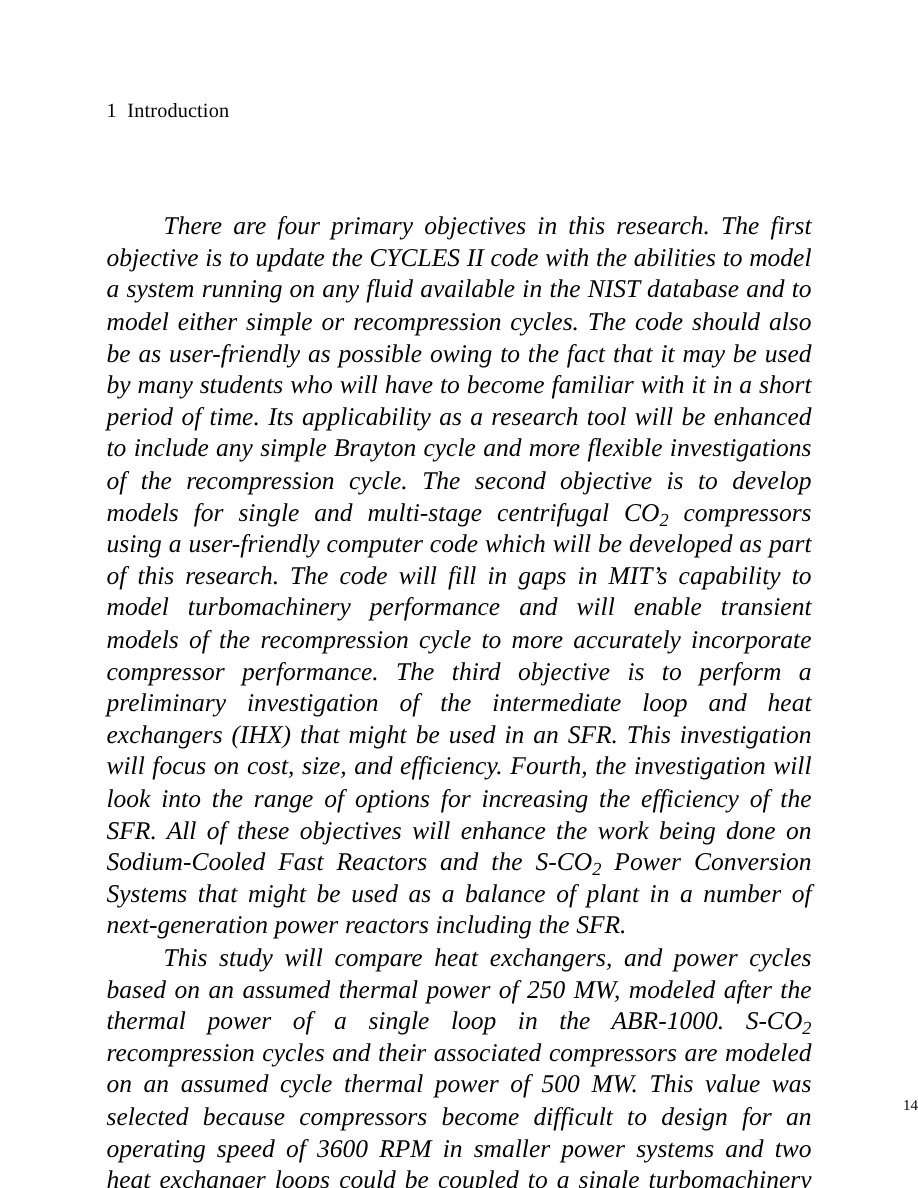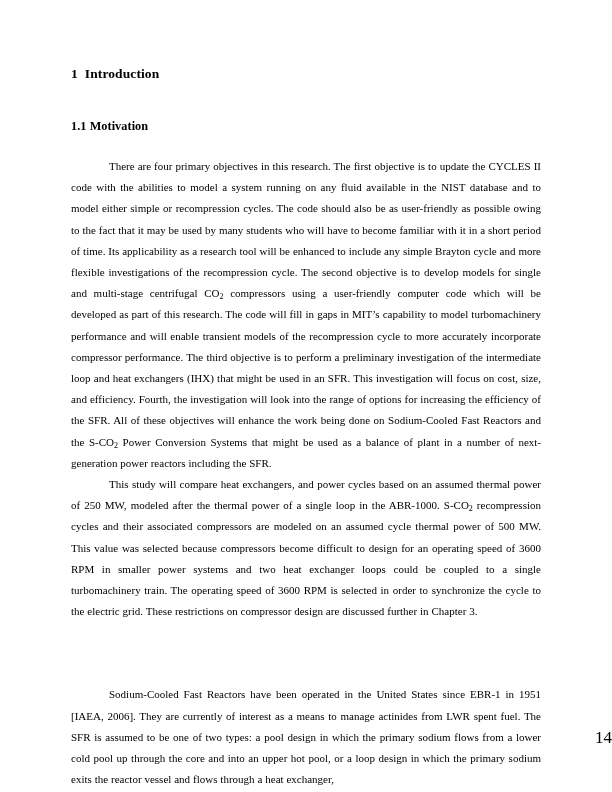--- a/index.html
+++ b/index.html
@@ -23,42 +23,43 @@
     overflow: hidden;
   }
   .content {
     position: absolute;
     left: 71px;
     top: 66px;
     width: 470px;
   }
   .chapter-heading {
     font-size: 13.5px;
-    font-weight: bold;
+    font-weight: normal;
     line-height: 16px;
     margin: 0;
     letter-spacing: 0.1px;
   }
   .chapter-heading .num {
     margin-right: 7px;
   }
   .section-heading {
     font-size: 12.3px;
     font-weight: bold;
     line-height: 16px;
     margin: 0;
     letter-spacing: 0.05px;
   }
   .body-para {
-    font-size: 11px;
+    font-size: 17px;
     line-height: 21.2px;
     margin: 0;
     text-align: justify;
     text-justify: inter-word;
     word-spacing: 0.15px;
+    font-style: italic;
   }
   .body-para .indent {
     display: inline-block;
     width: 38px;
   }
   sub {
     font-size: 0.72em;
     line-height: 0;
     vertical-align: -0.28em;
   }
@@ -66,38 +67,37 @@
   .gap-after-sec1    { height: 22px; }
   .gap-before-sec2   { height: 40px; }
   .gap-after-sec2    { height: 22px; }
 
   .page-number {
     position: absolute;
     left: 0;
     right: 0;
     top: 730px;
     text-align: right;
-    font-size: 17px;
+    font-size: 10px;
     line-height: 16px;
   }
 </style>
 </head>
 <body>
 
 <div class="page">
 
   <div class="content">
 
     <h1 class="chapter-heading">
       <span class="num">1</span><span>Introduction</span>
     </h1>
 
     <div class="gap-after-chapter"></div>
 
-    <h2 class="section-heading">1.1 Motivation</h2>
 
     <div class="gap-after-sec1"></div>
 
     <p class="body-para"><span class="indent"></span><span>There are four primary objectives in this research.  The first objective is to update the CYCLES II code with the abilities to model a system running on any fluid available in the NIST database and to model either simple or recompression cycles.  The code should also be as user-friendly as possible owing to the fact that it may be used by many students who will have to become familiar with it in a short period of time.  Its applicability as a research tool will be enhanced to include any simple Brayton cycle and more flexible investigations of the recompression cycle.  The second objective is to develop models for single and multi-stage centrifugal CO</span><sub>2</sub><span> compressors using a user-friendly computer code which will be developed as part of this research.  The code will fill in gaps in MIT’s capability to model turbomachinery performance and will enable transient models of the recompression cycle to more accurately incorporate compressor performance.  The third objective is to perform a preliminary investigation of the intermediate loop and heat exchangers (IHX) that might be used in an SFR. This investigation will focus on cost, size, and efficiency.  Fourth, the investigation will look into the range of options for increasing the efficiency of the SFR.  All of these objectives will enhance the work being done on Sodium-Cooled Fast Reactors and the S-CO</span><sub>2</sub><span> Power Conversion Systems that might be used as a balance of plant in a number of next-generation power reactors including the SFR.</span></p>
 
     <p class="body-para"><span class="indent"></span><span>This study will compare heat exchangers, and power cycles based on an assumed thermal power of 250 MW, modeled after the thermal power of a single loop in the ABR-1000.  S-CO</span><sub>2</sub><span> recompression cycles and their associated compressors are modeled on an assumed cycle thermal power of 500 MW.  This value was selected because compressors become difficult to design for an operating speed of 3600 RPM in smaller power systems and two heat exchanger loops could be coupled to a single turbomachinery train.   The operating speed of 3600 RPM is selected in order to synchronize the cycle to the electric grid.  These restrictions on compressor design are discussed further in Chapter 3.</span></p>
 
     <div class="gap-before-sec2"></div>
 
 

